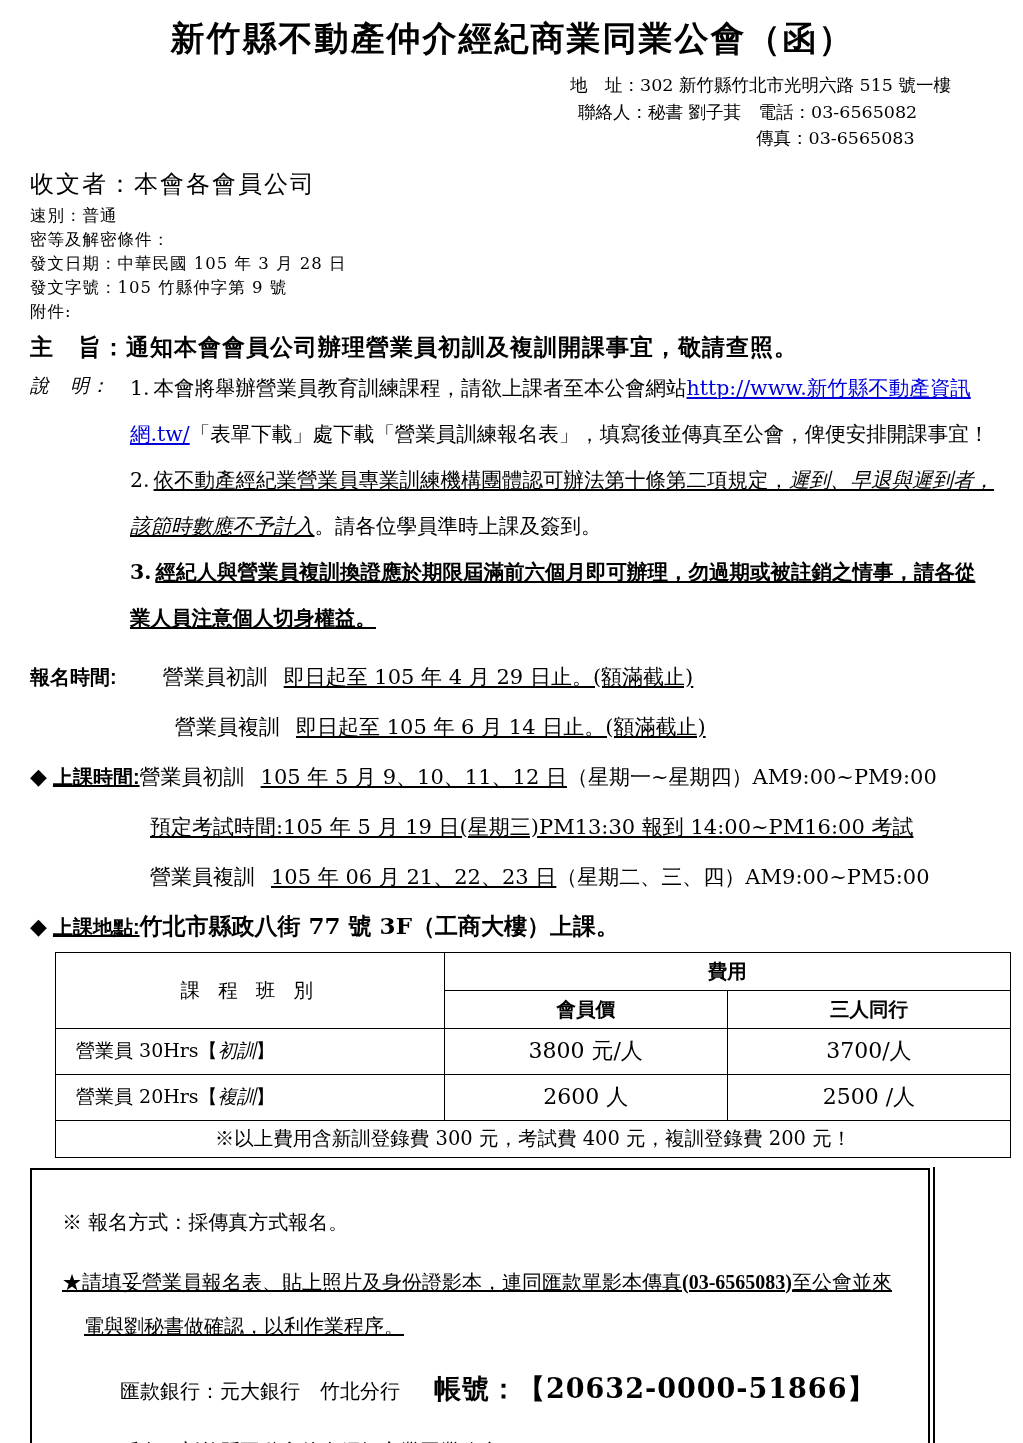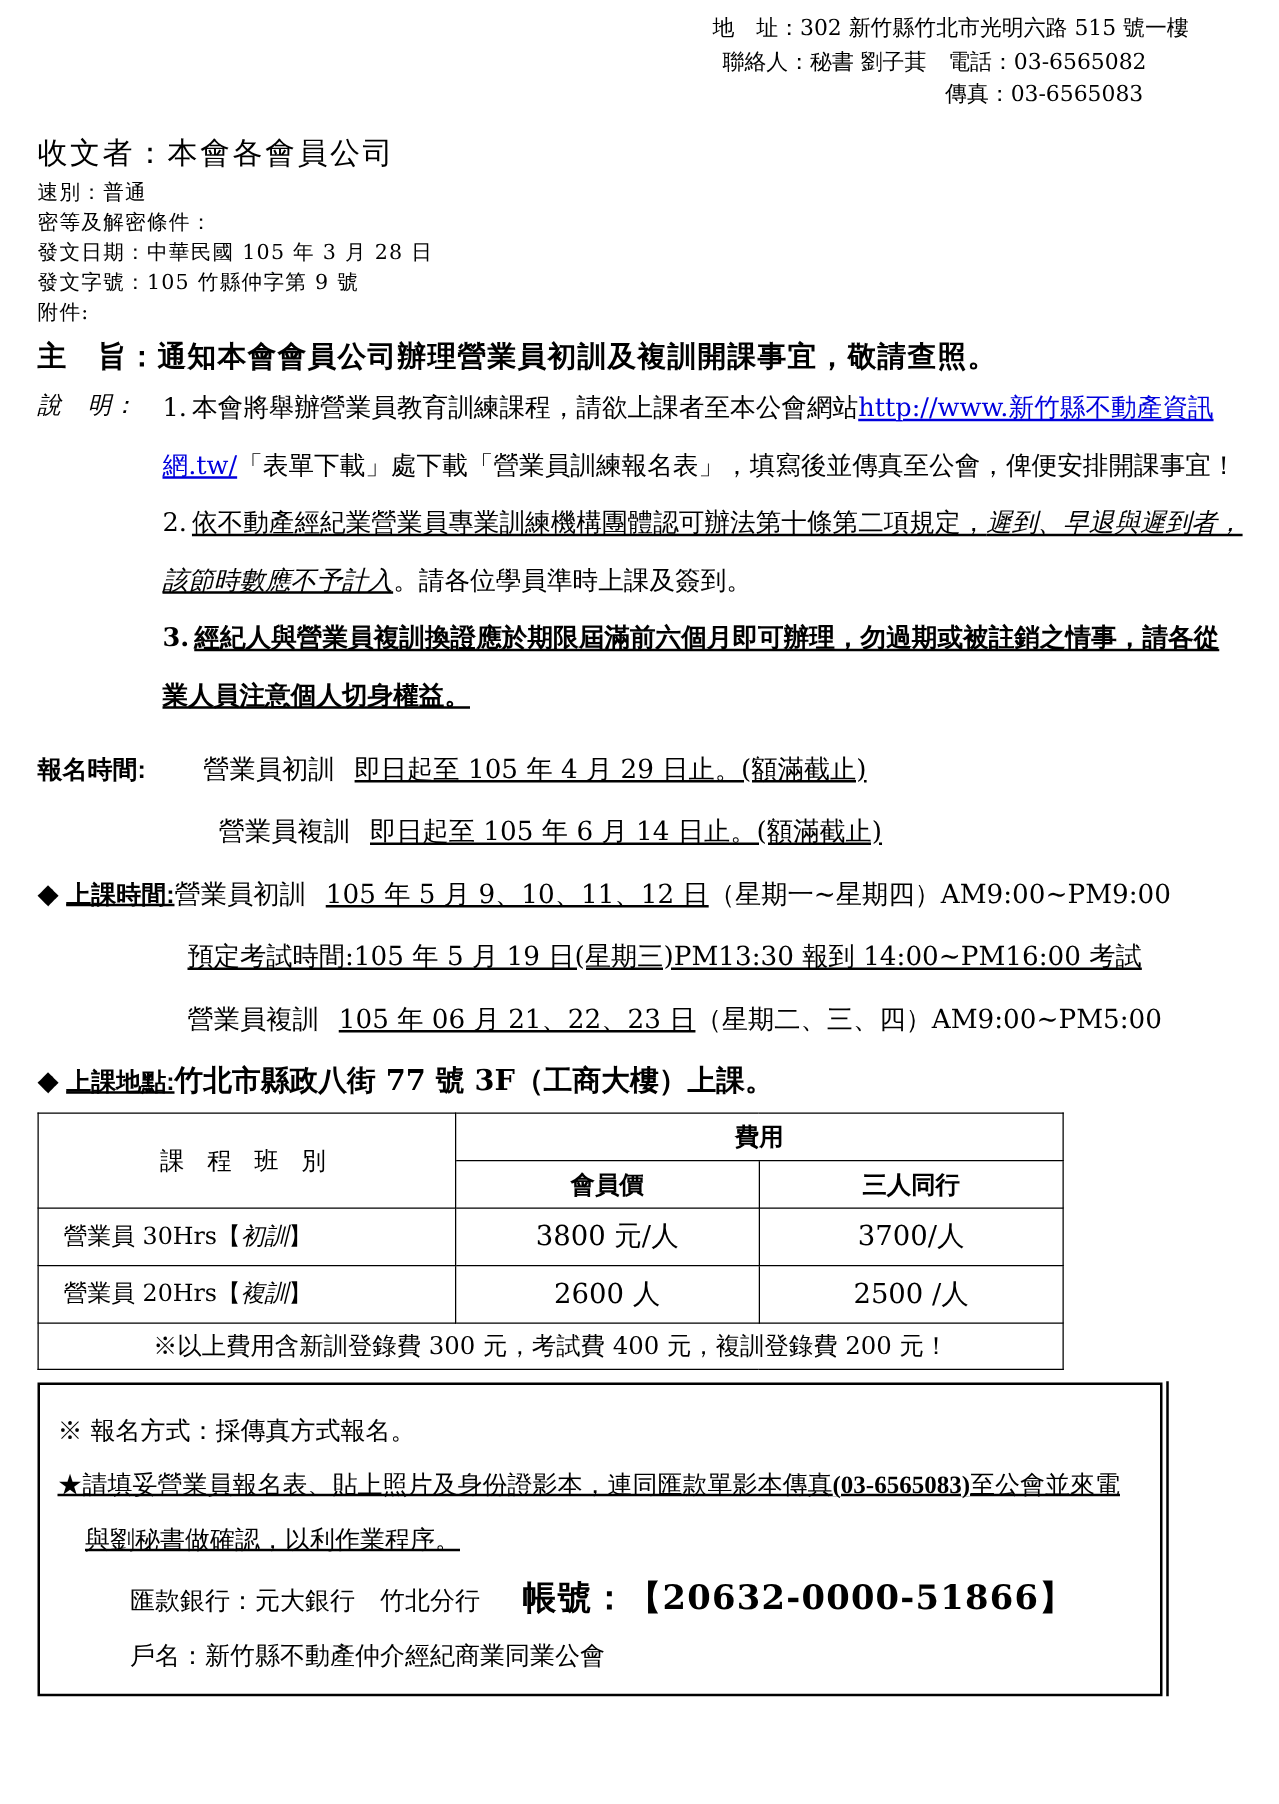--- a/index.html
+++ b/index.html
@@ -42,53 +42,54 @@
   .lbl{font-family:"Liberation Sans","DejaVu Sans",sans-serif;font-weight:bold;font-size:20px;}
   .lbl-u{text-decoration:underline;}
   .diamond{font-size:22px;margin-right:6px;}
   .gap1{display:inline-block;width:46px;}
   .gap2{display:inline-block;width:16px;}
   .indent1{margin-left:120px;}
   .indent2{margin-left:145px;}
   .location-row{margin-top:20px;font-size:23px;font-weight:bold;margin-bottom:10px;}
 
   
-  table.fee{border-collapse:collapse;width:821px;table-layout:fixed;font-size:19.5px;}
+  table.fee{border-collapse:collapse;width:956px;table-layout:fixed;font-size:19.5px;margin-left:25px;}
   table.fee th,table.fee td{border:1.6px solid #000;text-align:center;padding:0;}
   table.fee .c1{width:200px;}
   table.fee .c2{width:292px;}
   table.fee .c3{width:413px;}
   .th-course{letter-spacing:6px;font-weight:normal;}
   .hrow1{height:38px;font-weight:normal;}
   .hrow2{height:38px;font-weight:normal;}
   .drow{height:46px;font-size:22px;}
   .drow .course{font-size:19px;text-align:left;padding-left:20px;}
   .note-row td{height:36px;text-align:left;padding-left:6px;font-size:19.5px;}
 
   
   .notice-box{
     margin-top:10px;border:2.5px solid #000;width:900px;
     position:relative;padding:14px 14px 12px 14px;box-sizing:border-box;
     font-size:20px;
   }
   .notice-box::after{
     content:"";position:absolute;top:-2.5px;bottom:-2.5px;right:-7px;width:2px;background:#000;
   }
-  .notice-box p{margin:0;line-height:44px;}
+  .notice-box p{margin:16px;line-height:44px;}
   .hang{padding-left:22px;text-indent:-22px;font-family:Liberation Serif, serif;}
   .bank-line{padding-left:58px;line-height:50px !important;}
   .acct{font-size:27px;font-weight:bold;letter-spacing:1px;}
   .acct-label{margin-left:34px;}
   .owner-line{padding-left:58px;line-height:38px !important;}
 </style>
 </head>
 <body>
 
 <div class="page">
 
+  <div class="doc-title">新竹縣不動產仲介經紀商業同業公會（函）</div>
 
   <div class="contact-block">
     <div>地　址：302 新竹縣竹北市光明六路 515 號一樓</div>
     <div class="contact-line2">聯絡人：秘書 劉子萁　電話：03-6565082</div>
     <div class="contact-line3">傳真：03-6565083</div>
   </div>
 
   <div class="recipient">收文者：本會各會員公司</div>
   <div class="meta-small">
     <div>速別：普通</div>

